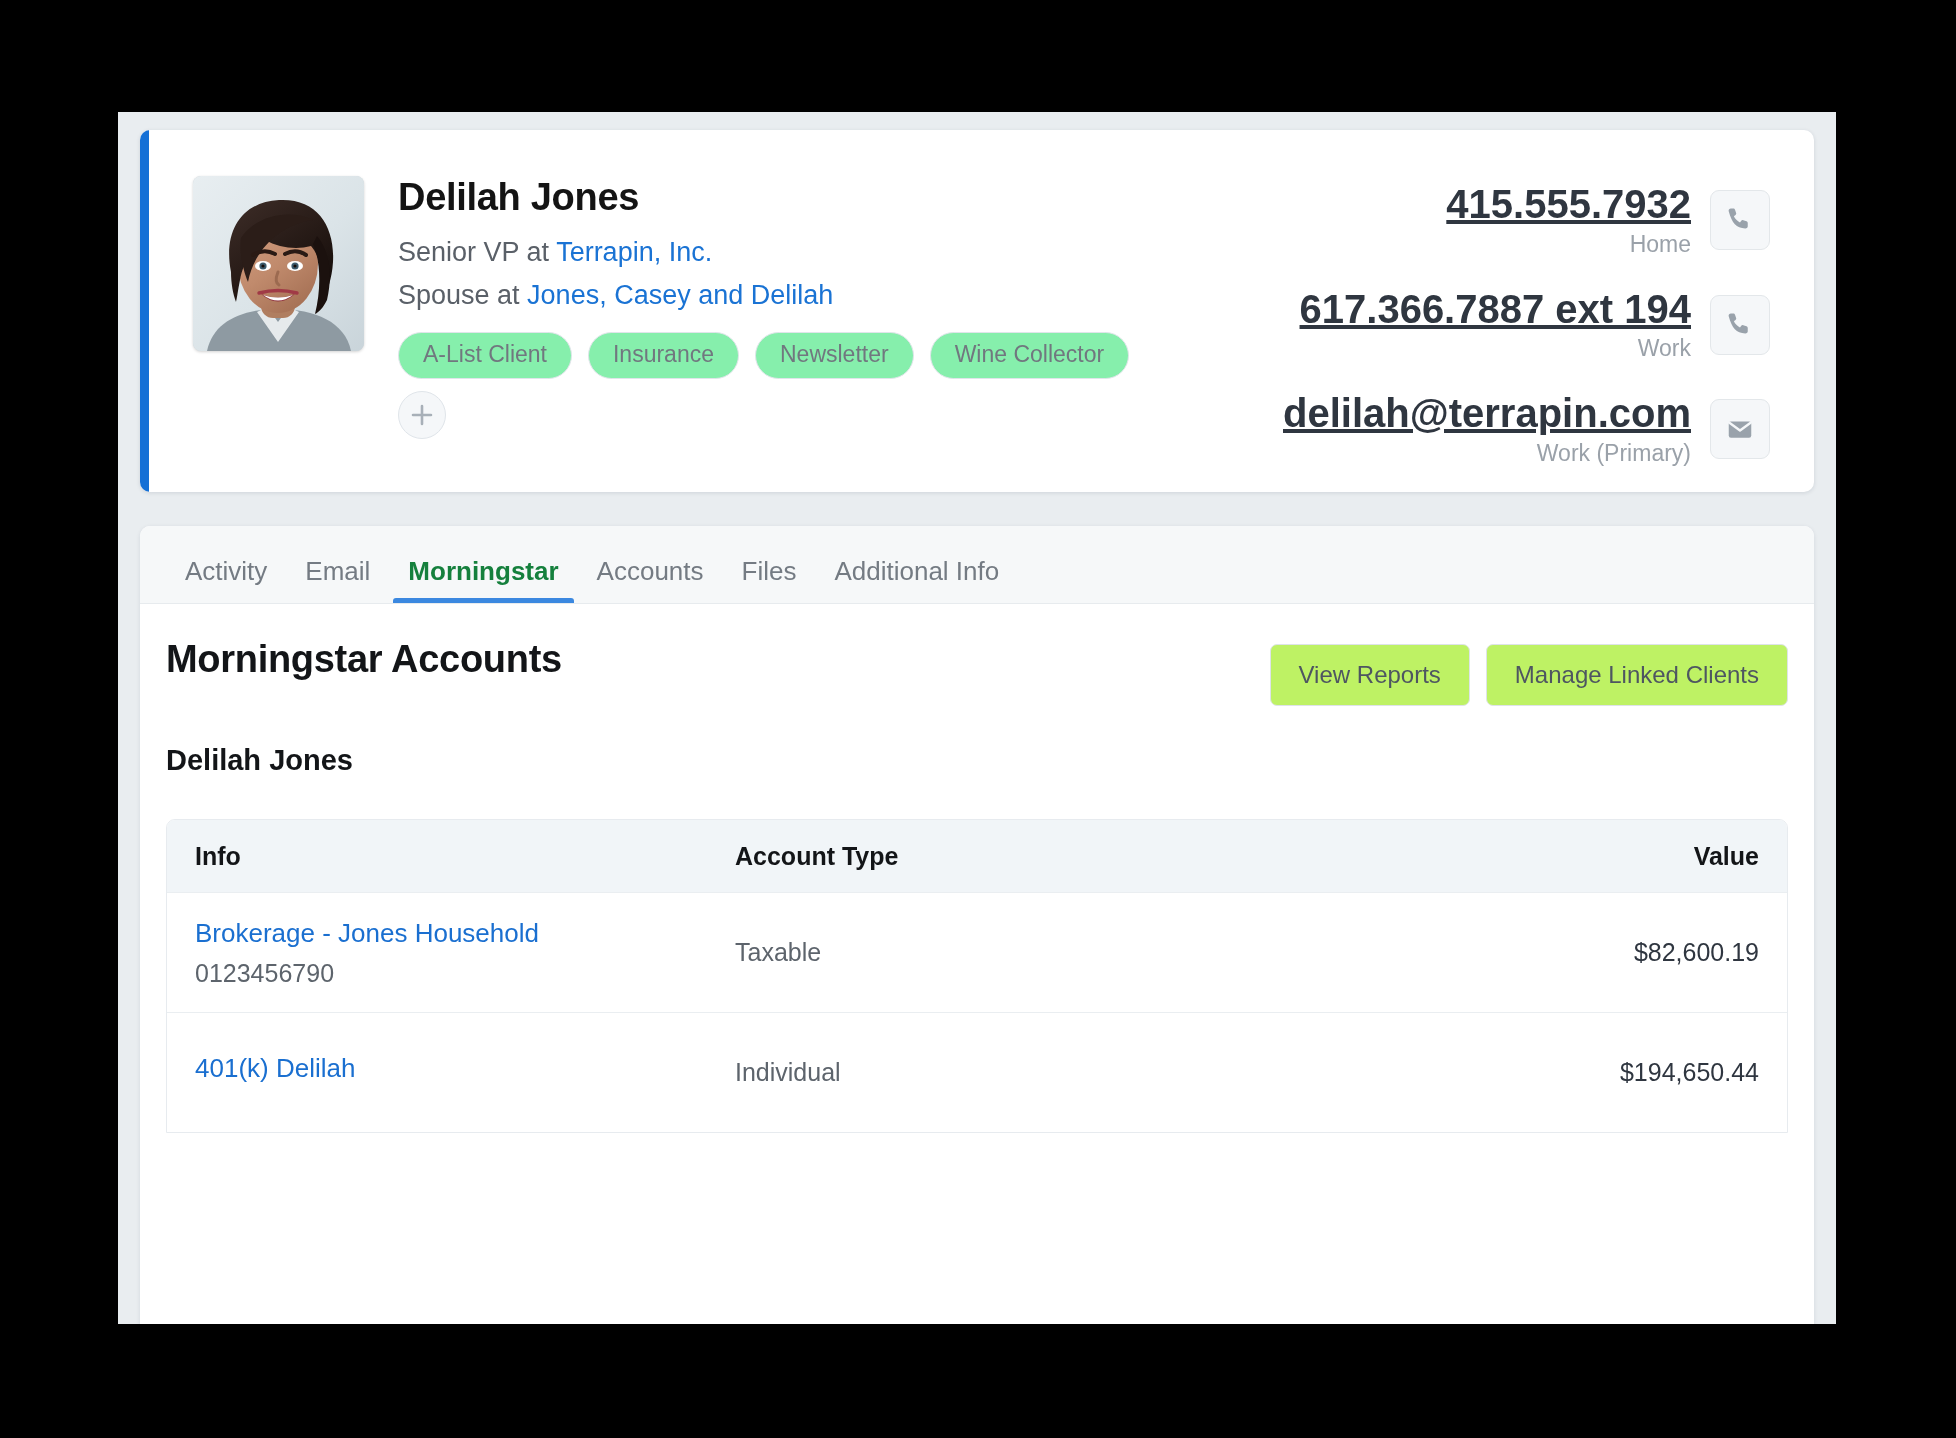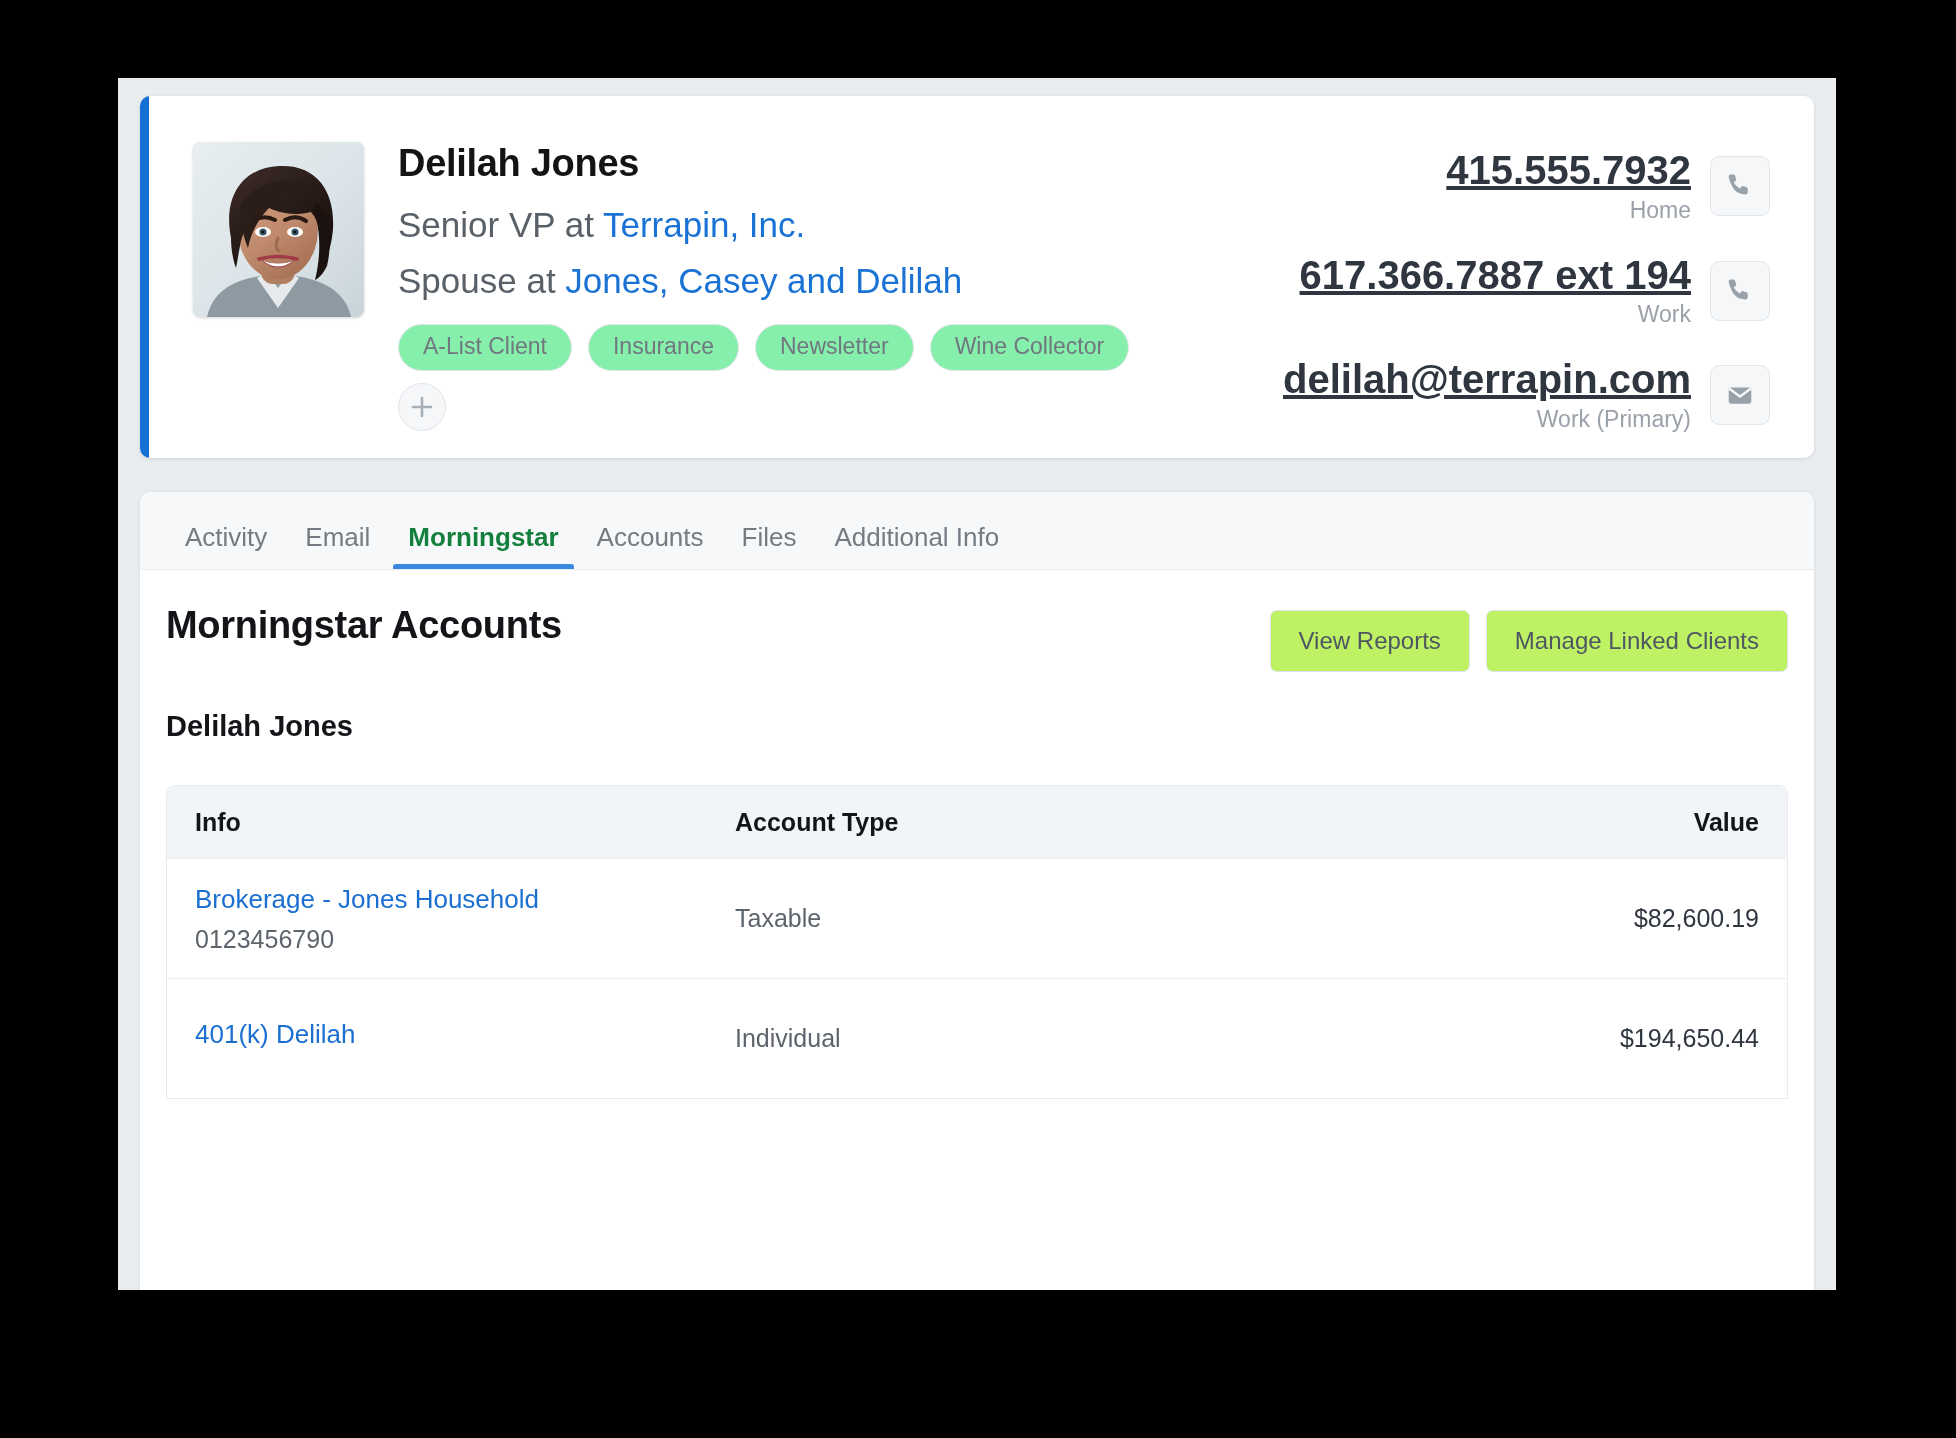--- a/index.html
+++ b/index.html
@@ -8,21 +8,21 @@
     background: #000000;
     width: 1956px;
     height: 1438px;
     overflow: hidden;
     font-family: "Liberation Sans", sans-serif;
   }
 
   #viewport {
     position: absolute;
     left: 118px;
-    top: 78px;
+    top: 112px;
     width: 1718px;
     height: 1212px;
     background: #e9edf0;
     overflow: hidden;
   }
 
   
   .header-card {
     position: absolute;
     left: 22px;
@@ -66,21 +66,21 @@
   }
   .person-name {
     font-size: 38px;
     font-weight: bold;
     color: #141414;
     letter-spacing: -0.3px;
     line-height: 1.12;
     margin: 0 0 12px 0;
   }
   .rel-line {
-    font-size: 35px;
+    font-size: 27px;
     color: #5a6068;
     line-height: 1.62;
     white-space: nowrap;
   }
   .rel-line .lnk { color: #1a73d4; }
 
   .tags {
     margin-top: 14px;
     display: flex;
     flex-wrap: wrap;

